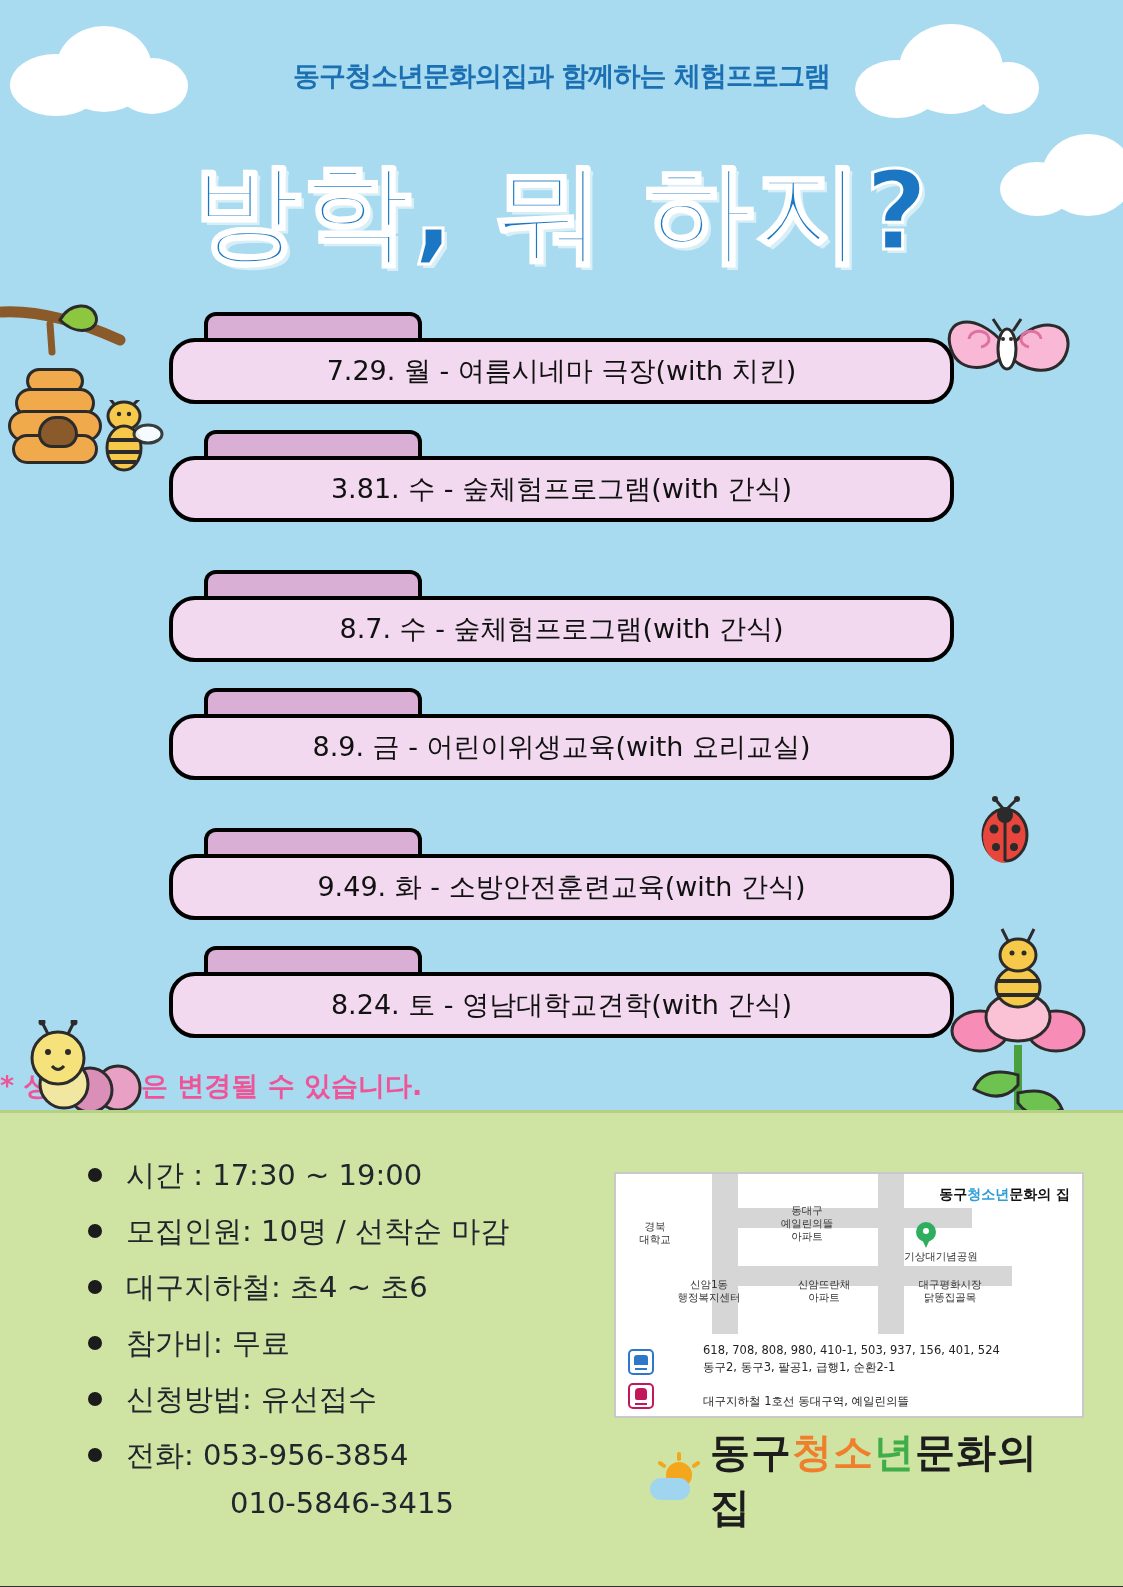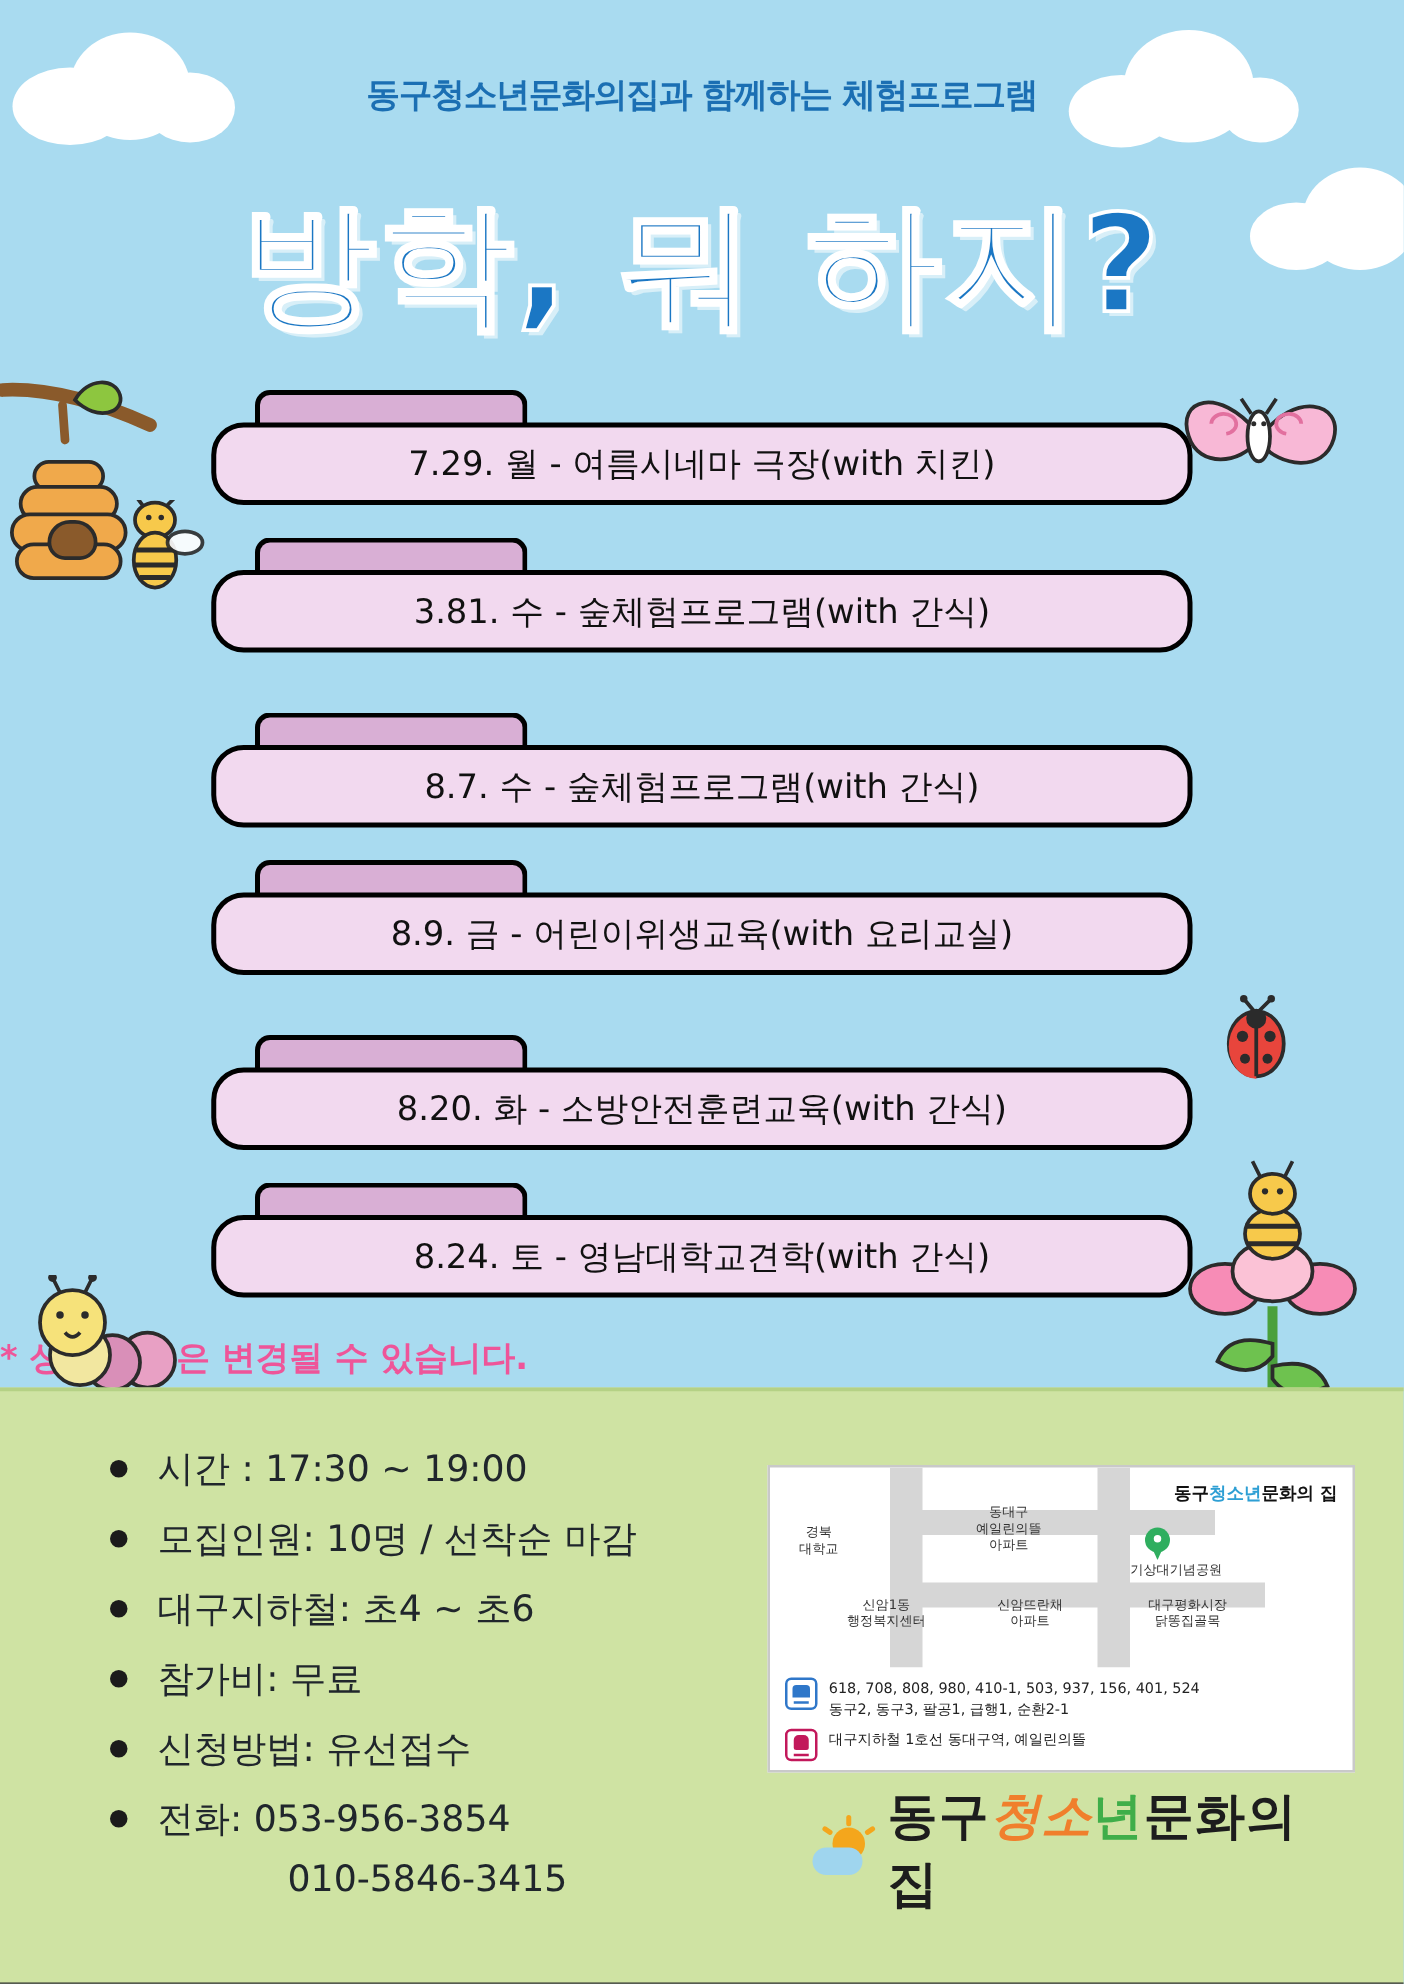--- a/index.html
+++ b/index.html
@@ -236,22 +236,23 @@
     border-top: 11px solid #2fae5f;
   }
   .transit {
     position: absolute;
     left: 12px;
     top: 168px;
     width: 446px;
   }
   .transit-row {
     display: flex;
-    align-items: flex-start;
+    align-items: flex-end;
     margin-bottom: 8px;
+    gap: 40px;
   }
   .ticon {
     width: 26px;
     height: 26px;
     border: 2px solid #2f77c9;
     border-radius: 5px;
     margin-right: 9px;
     flex: none;
     position: relative;
     box-sizing: border-box;
@@ -330,21 +331,21 @@
     width: 40px; height: 22px;
     background: #9fd5ee;
     border-radius: 18px;
   }
   .logo .txt {
     font-size: 40px;
     font-weight: bold;
     color: #1d1d1d;
     letter-spacing: 1px;
   }
-  .logo .txt .a { color: #f07f2c; font-style: italic; }
+  .logo .txt .a { color: #f07f2c; }
   .logo .txt .b { color: #3fae49; }
 
   
   .deco { position: absolute; }
   .hive {
     position: absolute;
     left: 8px;
     top: 368px;
     width: 94px;
     height: 96px;
@@ -415,21 +416,21 @@
     <div class="folder">
       <div class="tab"></div>
       <div class="body">
         <span>8.9. 금 - 어린이위생교육(with 요리교실)</span>
       </div>
     </div>
     <div class="gap"></div>
     <div class="folder">
       <div class="tab"></div>
       <div class="body">
-        <span>8.20. 화 - 소방안전훈련교육(with 간식)</span>
+        <span>9.49. 화 - 소방안전훈련교육(with 간식)</span>
       </div>
     </div>
     <div class="folder">
       <div class="tab"></div>
       <div class="body">
         <span>8.24. 토 - 영남대학교견학(with 간식)</span>
       </div>
     </div>
   </div>
 

